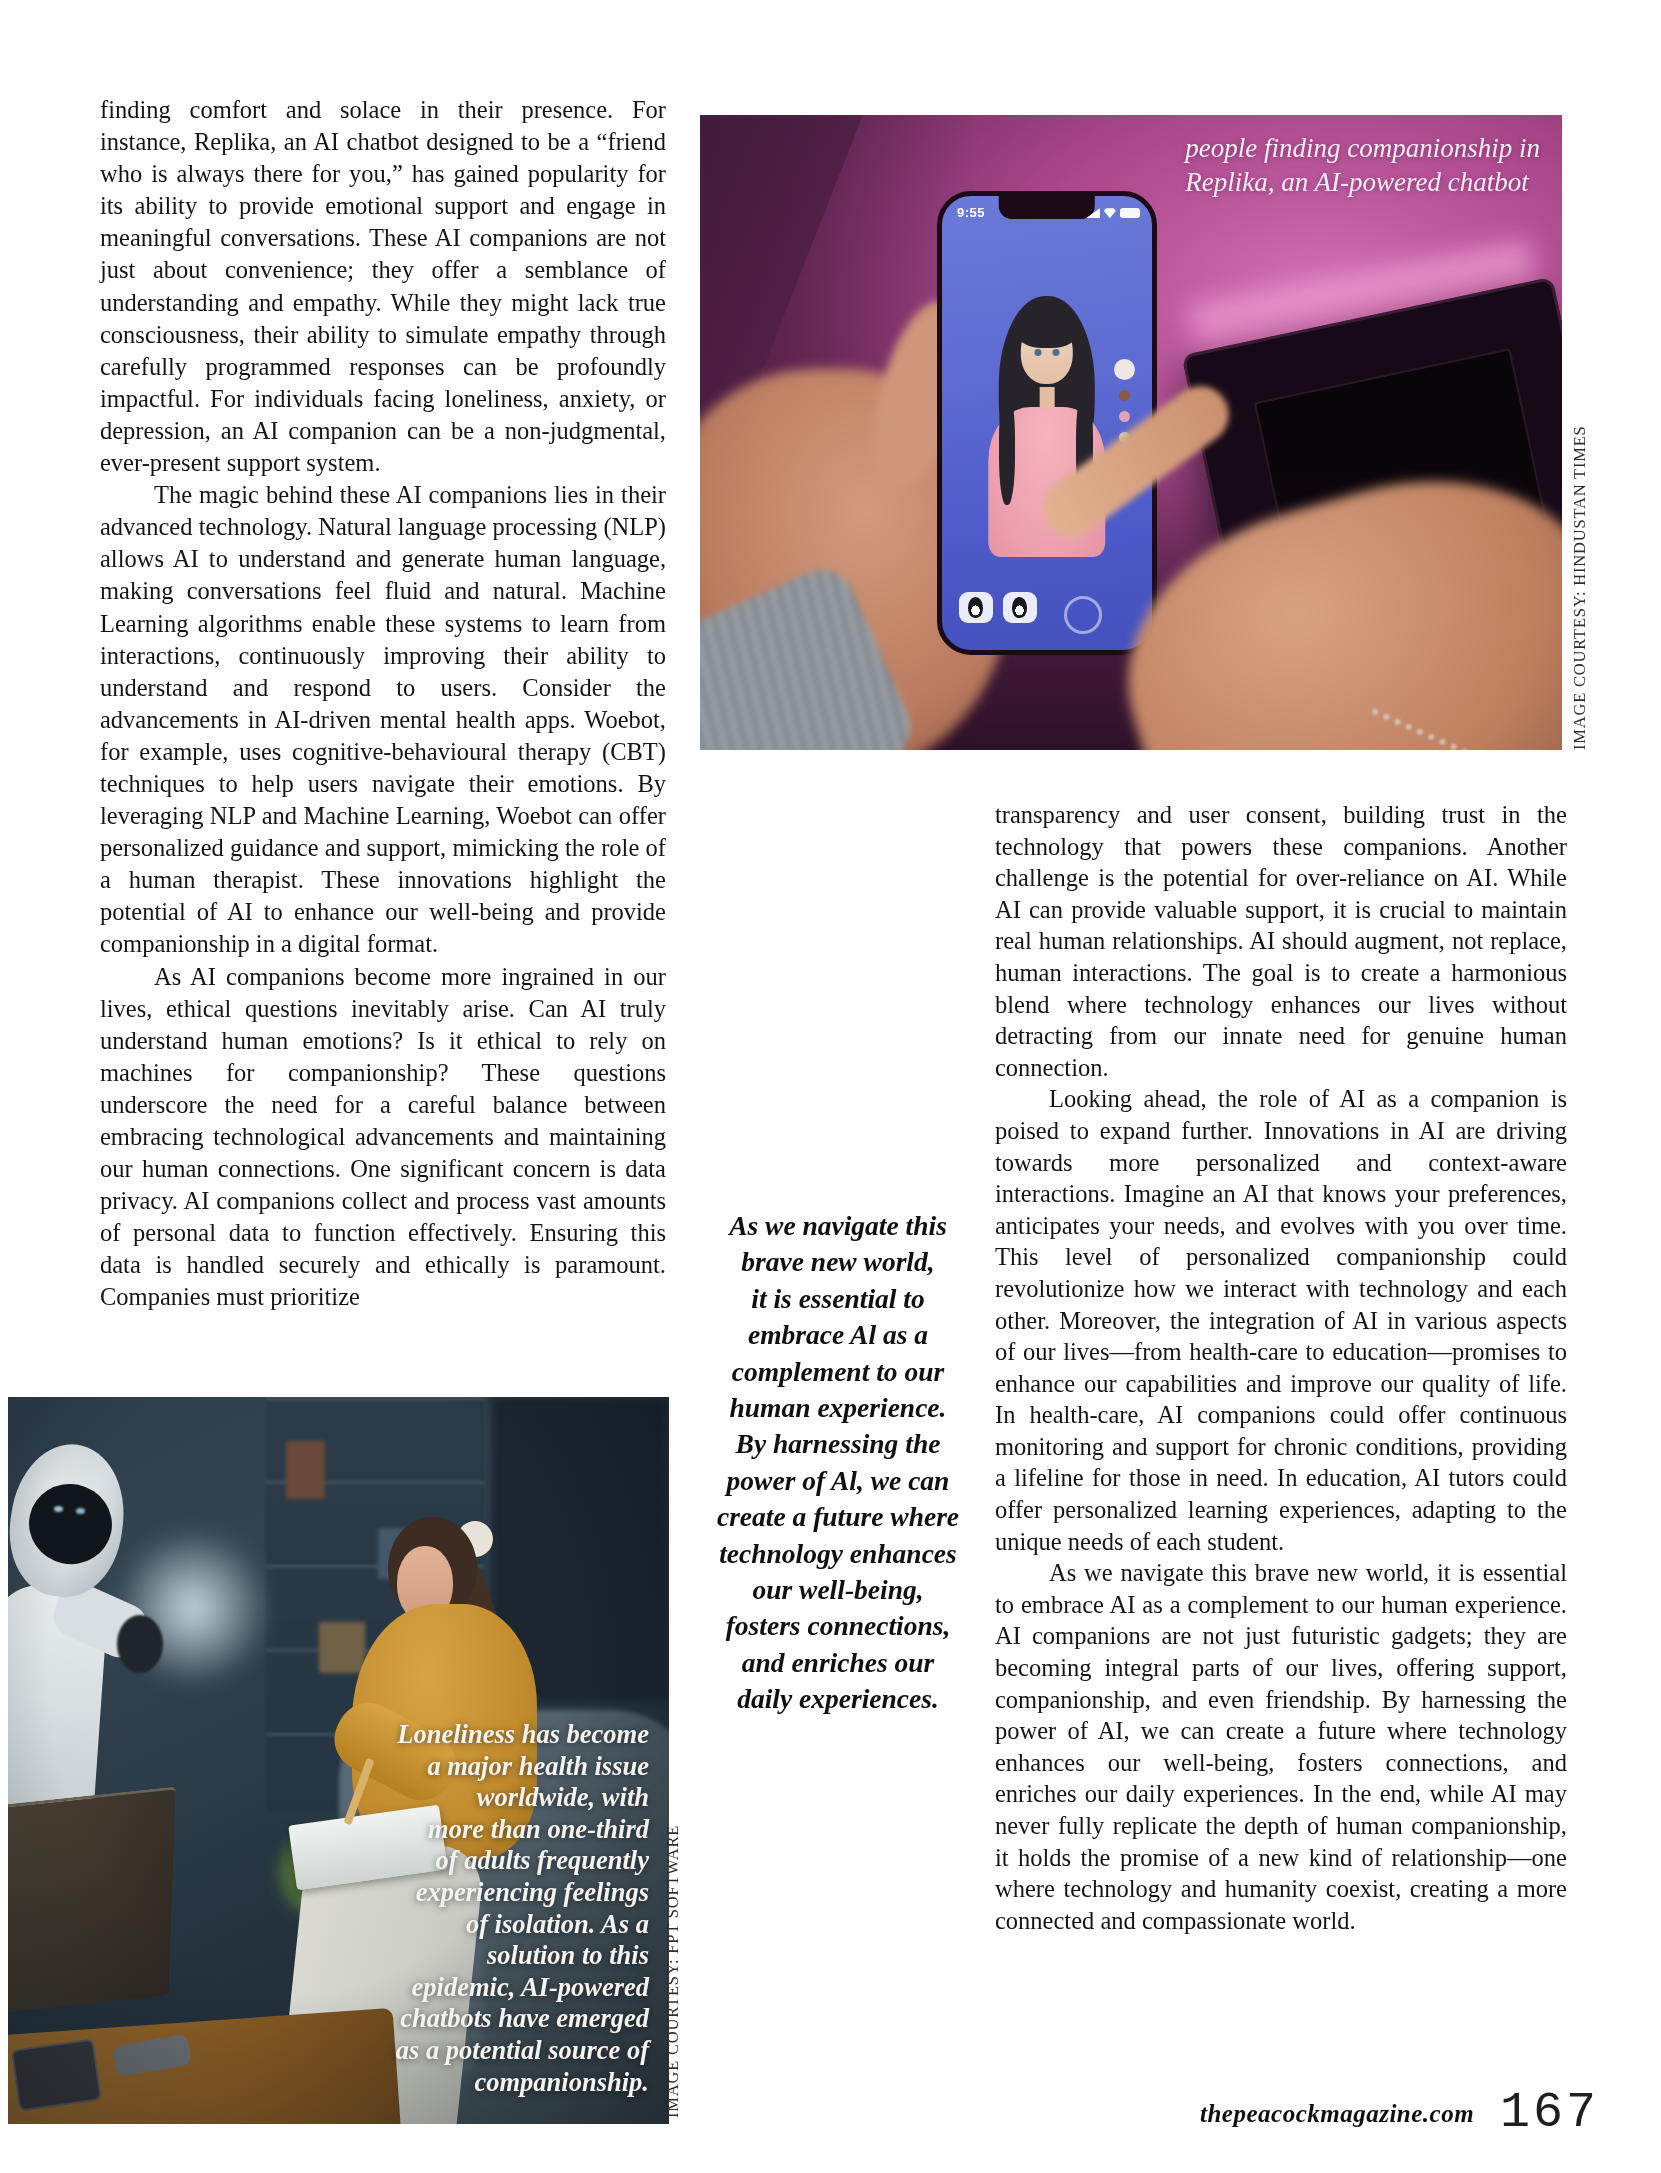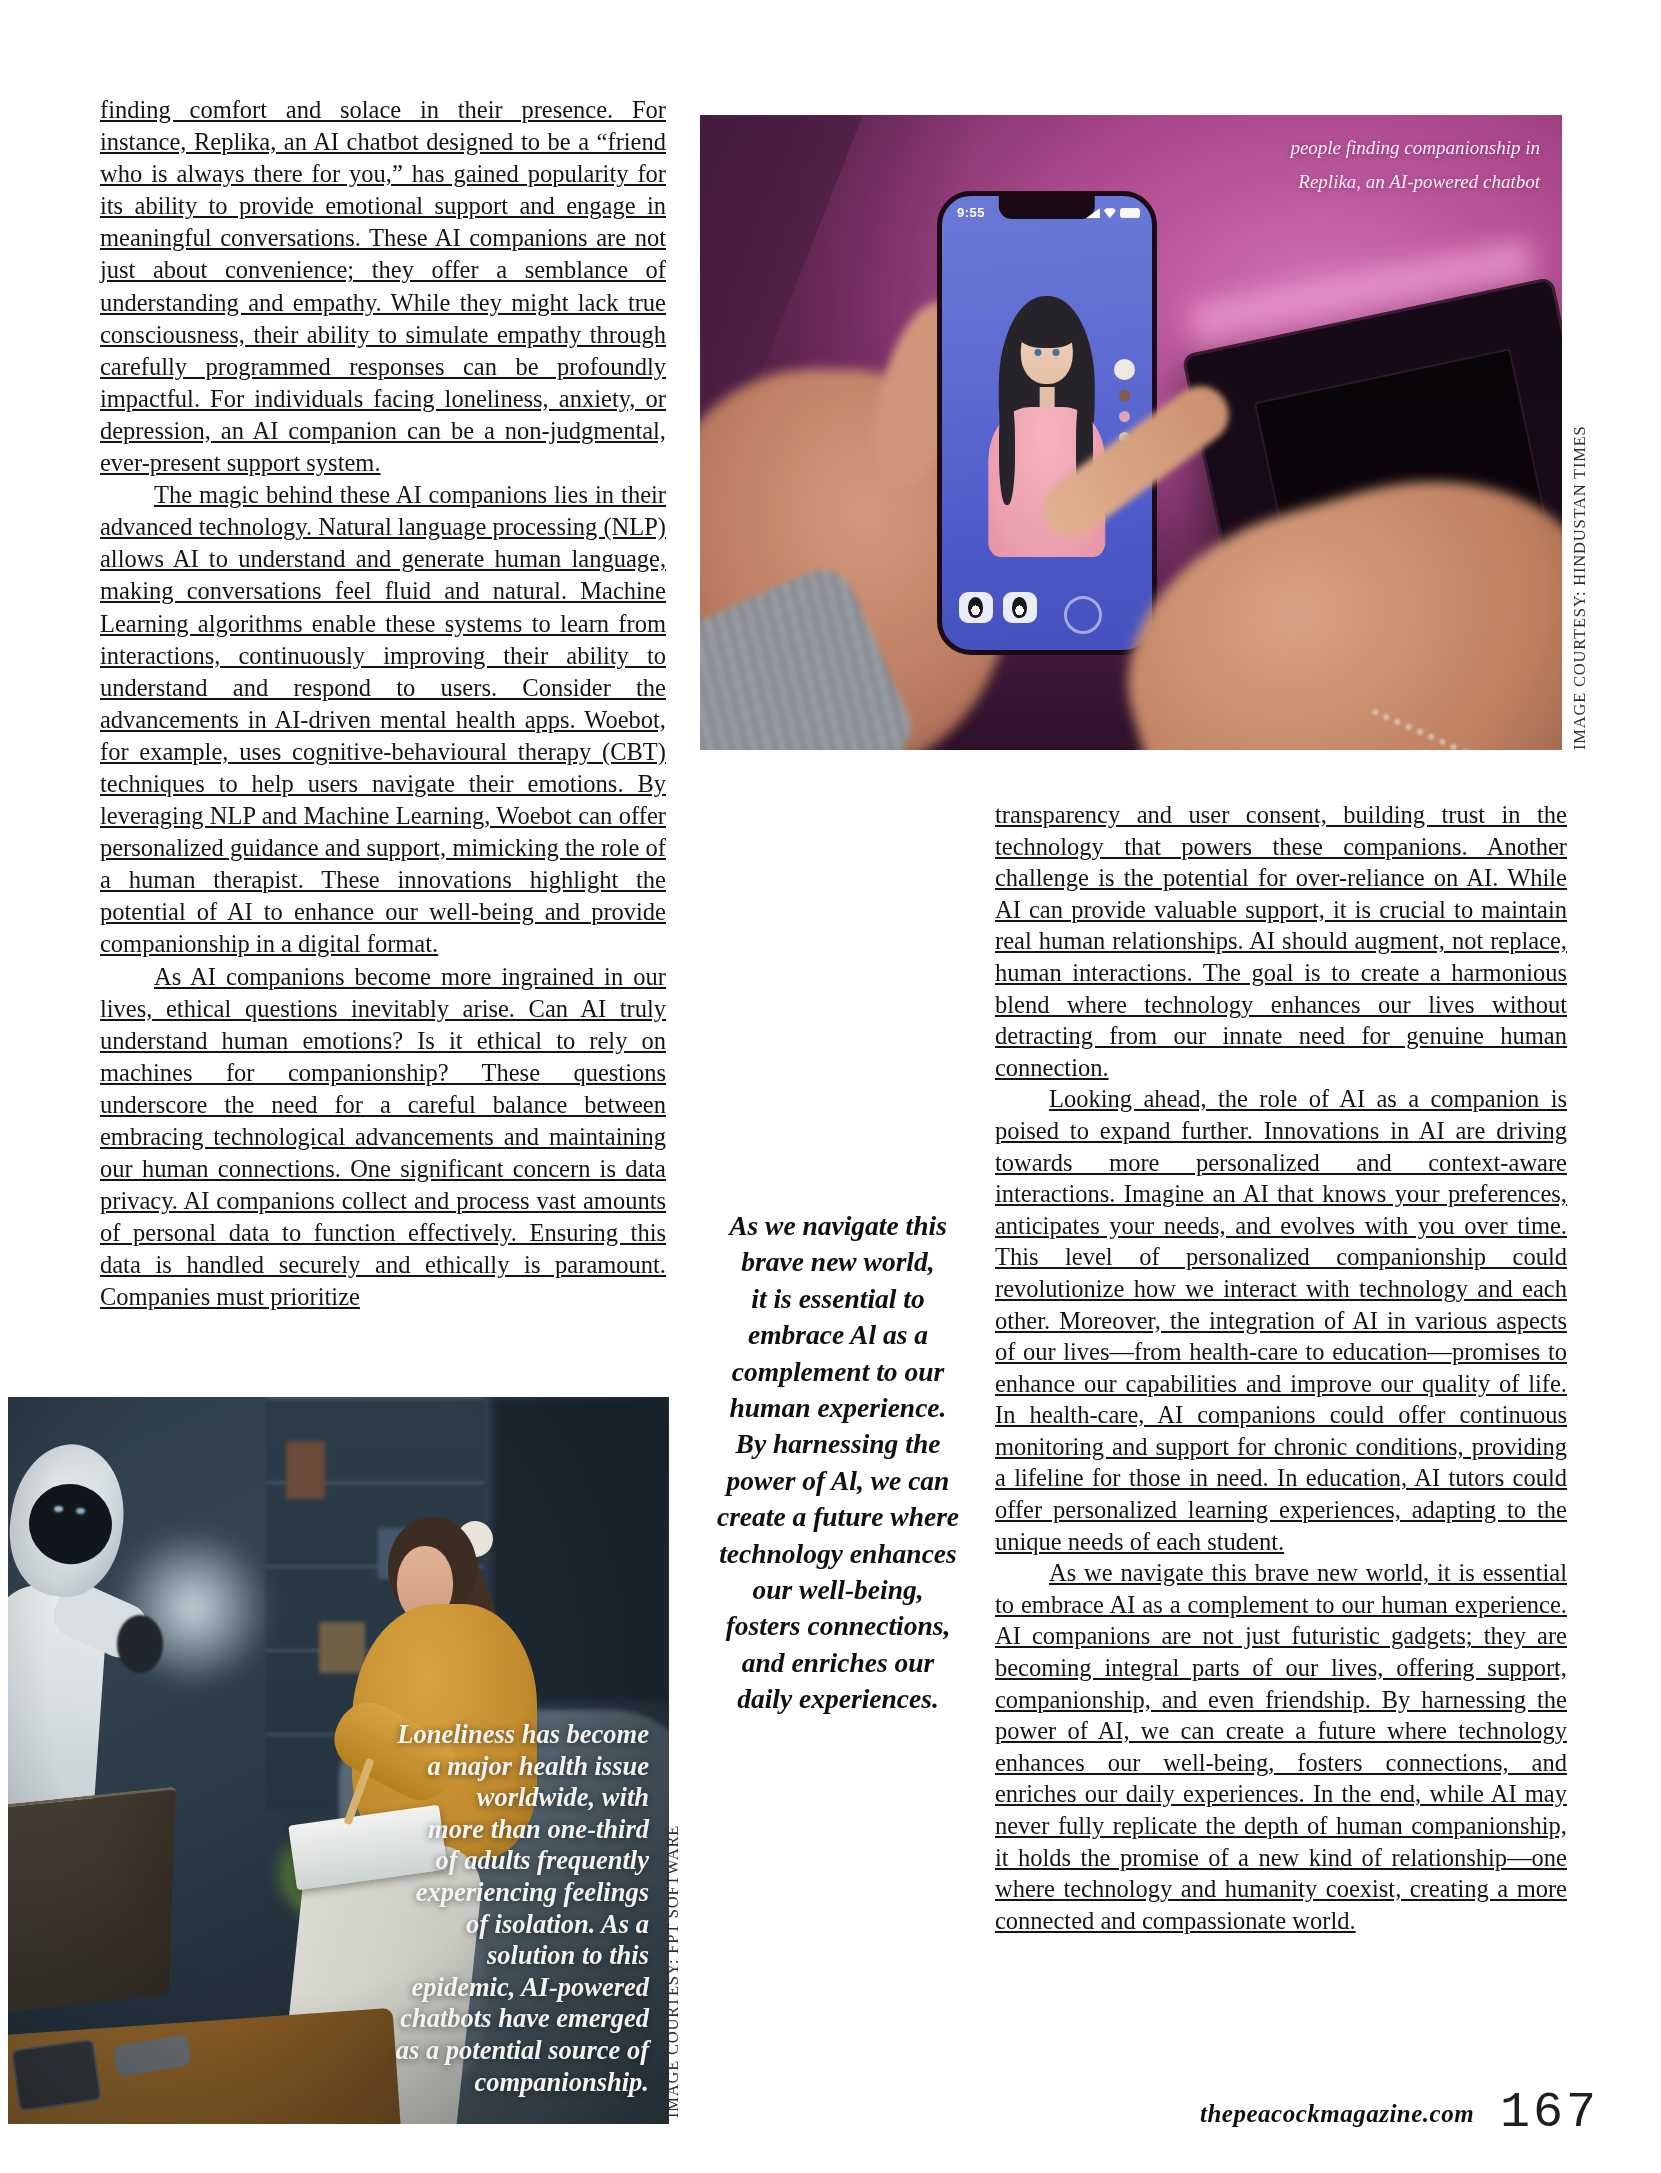--- a/index.html
+++ b/index.html
@@ -1,21 +1,21 @@
 <!DOCTYPE html>
 <html><head>
 <meta charset="utf-8">
 <style>
   html,body{margin:0;padding:0;background:#e8e8e8;}
   .page{position:relative;width:1661px;height:2173px;background:#ffffff;overflow:hidden;
         font-family:"Liberation Serif",serif;color:#141414;}
 
   
   .col{position:absolute;text-align:justify;font-size:24.5px;line-height:32.1px;}
-  .col p{margin:0;text-decoration:underline;}
+  .col p{margin:0;}
   .col p.ind{text-indent:54px;}
   .col-left{left:100px;top:94px;width:566px;}
   .col-right{left:995px;top:771px;width:572px;line-height:31.6px;margin-top:28px;}
 
   
   .pull-quote{position:absolute;left:687px;top:1208px;width:302px;margin:0;
     font-style:italic;font-weight:bold;font-size:27.5px;line-height:36.4px;
     text-align:center;white-space:pre-line;color:#101010;}
 
   
@@ -94,21 +94,21 @@
     background:radial-gradient(ellipse 52% 44% at 50% 64%,#fff 0 54%,transparent 55%),#17181c;}
   .tp-home{left:58%;bottom:3.5%;width:32px;height:32px;border:3px solid rgba(255,255,255,.5);
     border-radius:50%;}
   .tp-hand-right{left:50%;top:60%;width:56%;height:56%;border-radius:42% 42% 24% 24%;
     background:radial-gradient(at 38% 28%,#d9a183 0%,#bd805f 58%,#935d47 90%);
     transform:rotate(-16deg);filter:blur(6px);}
   .tp-finger{left:38%;top:50%;width:25%;height:9%;border-radius:40px;
     background:linear-gradient(100deg,#e3b392,#c98f6e);transform:rotate(-36deg);filter:blur(3px);}
   .tp-bracelet{left:79%;top:87%;width:15%;height:11%;border-bottom:6px dotted #d8cfc2;
     transform:rotate(24deg);filter:blur(1px);opacity:.8;}
-  .tp-caption{right:22px;top:16px;text-align:right;font-style:italic;font-size:19px;
+  .tp-caption{right:22px;top:16px;font-style:italic;font-size:27px;
     line-height:34px;color:#fbeef6;white-space:pre-line;text-shadow:0 1px 6px rgba(60,10,50,.4);}
 
   
   .photo-bottom{position:absolute;left:8px;top:1397px;width:661px;height:727px;margin:0;
     overflow:hidden;background:#2c3c49;font-weight:bold;}
   .photo-bottom *{position:absolute;}
   .bp-bg{inset:0;background:linear-gradient(155deg,#2e3f4c 0%,#334450 25%,#283844 52%,#212d38 76%,#1a242e 100%);}
   .bp-shelf{left:39%;top:0;width:33%;height:57%;background:
     repeating-linear-gradient(to bottom,rgba(190,210,220,.16) 0 3px,rgba(0,0,0,0) 3px 84px),
     linear-gradient(#2b3b47,#253441);filter:blur(1.5px);}

